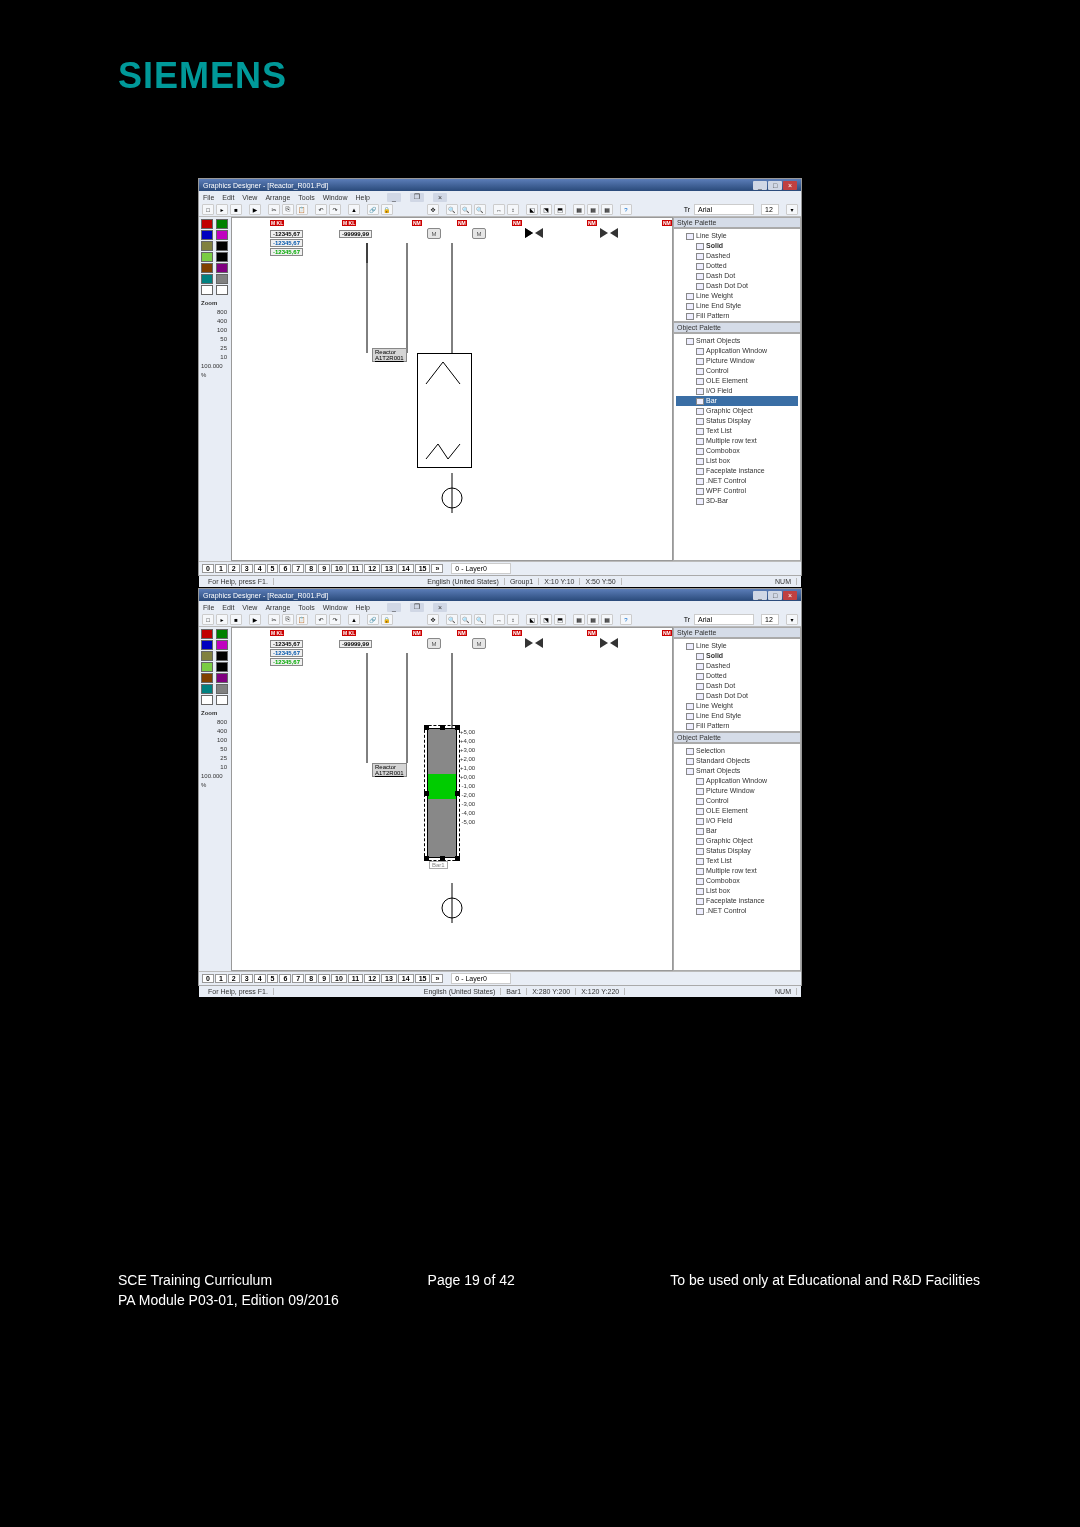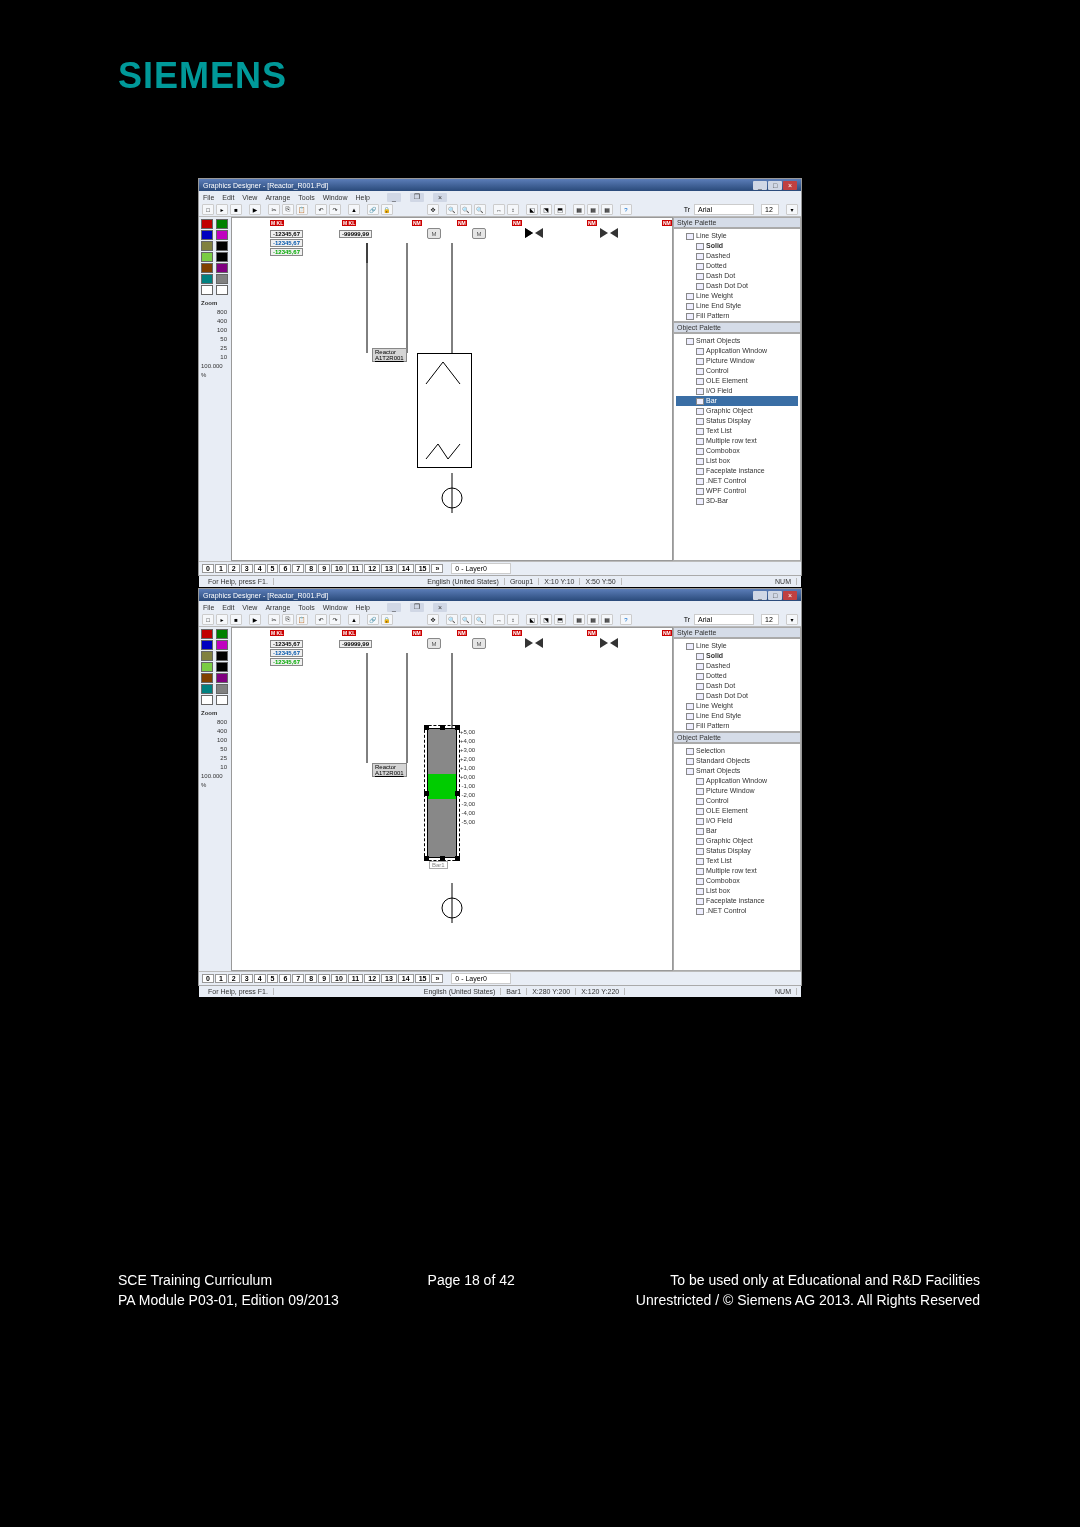--- a/index.html
+++ b/index.html
@@ -635,21 +635,20 @@
     <span class="cell">X:280 Y:200</span>
     <span class="cell">X:120 Y:220</span>
     <span class="spacer"></span>
     <span class="cell">NUM</span>
   </div>
 </div>
 
 <div class="footer" style="top:1270px">
   <div class="footer-row">
     <span>SCE Training Curriculum</span>
-    <span>Page 18 of 42</span>
+    <span>Page 19 of 42</span>
     <span>To be used only at Educational and R&amp;D Facilities</span>
   </div>
   <div class="footer-row">
-    <span>PA Module P03-01, Edition 09/2013</span>
+    <span>PA Module P03-01, Edition 09/2016</span>
     <span></span>
-    <span>Unrestricted / © Siemens AG 2013. All Rights Reserved</span>
   </div>
 </div>
 
 </body></html>

